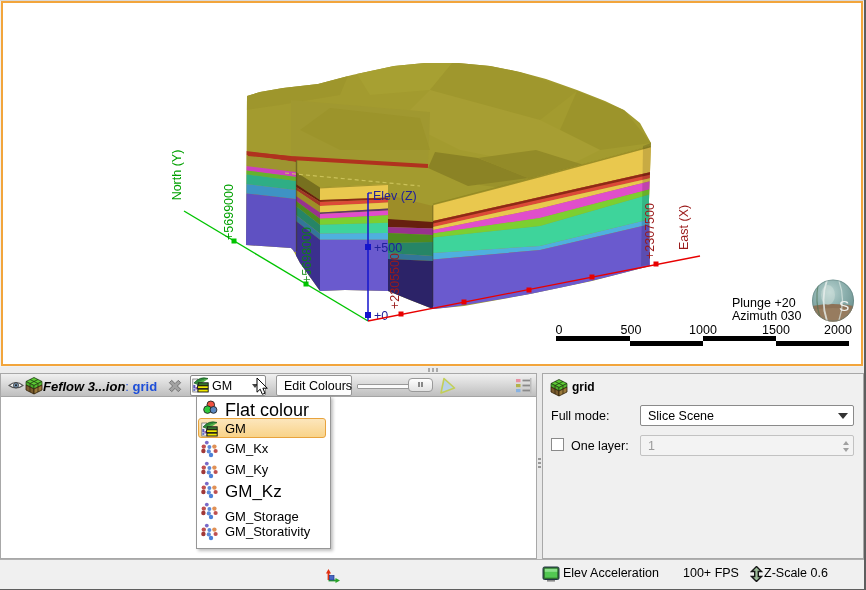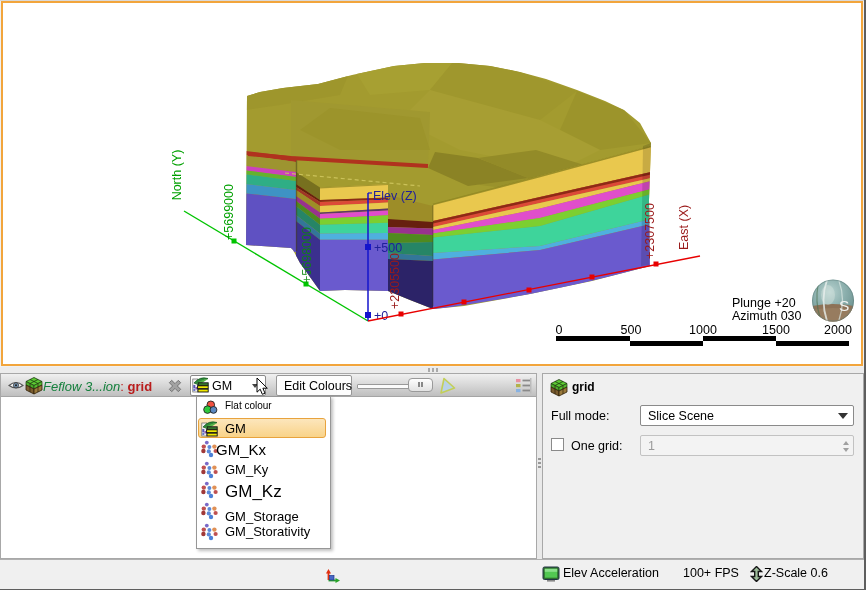--- a/index.html
+++ b/index.html
@@ -164,21 +164,21 @@
 <polygon points="9,0.5 17,4.5 9,8.5 1,4.5" fill="#5ecb34" stroke="#1c3a10" stroke-width="0.8"></polygon>
 <line x1="5" y1="2.5" x2="13" y2="6.5" stroke="#1c3a10" stroke-width="0.8"></line>
 <line x1="13" y1="2.5" x2="5" y2="6.5" stroke="#1c3a10" stroke-width="0.8"></line>
 <polygon points="1,4.5 9,8.5 9,12 1,8" fill="#4aad2a" stroke="#1c3a10" stroke-width="0.7"></polygon>
 <polygon points="17,4.5 9,8.5 9,12 17,8" fill="#54bd2e" stroke="#1c3a10" stroke-width="0.7"></polygon>
 <polygon points="1,8 9,12 9,17 1,13" fill="#7a5c2e" stroke="#2e2008" stroke-width="0.8"></polygon>
 <polygon points="17,8 9,12 9,17 17,13" fill="#9a7a3c" stroke="#2e2008" stroke-width="0.8"></polygon>
 <line x1="5" y1="6.5" x2="5" y2="15" stroke="#2e2008" stroke-width="0.7"></line>
 <line x1="13" y1="6.5" x2="13" y2="15" stroke="#2e2008" stroke-width="0.7"></line>
 </svg>
-<div class="abs" style="left:43px;top:379px;font-size:13px;white-space:nowrap"><span style="color:#15803d;font-style:italic;font-weight:normal">Feflow 3...ion</span><span style="color:#b91c1c">: <b>grid</b></span></div>
+<div class="abs" style="left:43px;top:379px;font-size:13px;white-space:nowrap"><span style="color:#000000;font-style:italic;font-weight:bold">Feflow 3...ion</span><span style="color:#1d4ed8">: <b>grid</b></span></div>
 <svg class="abs" style="left:167px;top:378px" width="16" height="16" viewBox="0 0 15 15">
 <path d="M2.2,4.4 L4.4,2.2 L7.5,5.3 L10.6,2.2 L12.8,4.4 L9.7,7.5 L12.8,10.6 L10.6,12.8 L7.5,9.7 L4.4,12.8 L2.2,10.6 L5.3,7.5 Z" fill="#a2a2a2" stroke="#707070" stroke-width="0.9"></path>
 </svg>
 <div class="abs" style="left:190px;top:375px;width:76px;height:21px;background:#fff;
  border:1px solid #8a8a8a;border-radius:2px;box-sizing:border-box"></div>
 <svg class="abs" style="left:192px;top:377px" width="17" height="16" viewBox="0 0 17 16">
 <rect x="0.8" y="2" width="5" height="13" fill="#f2f2f2" stroke="#666" stroke-width="0.7"></rect>
 <rect x="1.3" y="8" width="2" height="3" fill="#5656b8"></rect>
 <rect x="3.4" y="10" width="2" height="2.5" fill="#8a5ab0"></rect>
 <rect x="1.3" y="11.5" width="2" height="2.5" fill="#6a78c8"></rect>
@@ -231,21 +231,21 @@
 <line x1="13" y1="6.5" x2="13" y2="15" stroke="#2e2008" stroke-width="0.7"></line>
 </svg>
 <div class="abs t12b" style="left:572px;top:380px">grid</div>
 <div class="abs t12" style="left:551px;top:409px">Full mode:</div>
 <div class="abs" style="left:640px;top:405px;width:214px;height:21px;background:#fff;
  border:1px solid #8a8a8a;border-radius:2px;box-sizing:border-box"></div>
 <div class="abs t12" style="left:648px;top:409px">Slice Scene</div>
 <div class="abs" style="left:838px;top:413px;width:0;height:0;border-left:5px solid transparent;border-right:5px solid transparent;border-top:6px solid #333"></div>
 <div class="abs" style="left:551px;top:438px;width:13px;height:13px;background:#fff;
  border:1px solid #8a8a8a;box-sizing:border-box"></div>
-<div class="abs t12" style="left:571px;top:439px">One grid:</div>
+<div class="abs t12" style="left:571px;top:439px">One layer:</div>
 <div class="abs" style="left:640px;top:435px;width:214px;height:21px;background:#f3f3f3;
  border:1px solid #c2c2c2;border-radius:2px;box-sizing:border-box"></div>
 <div class="abs t12" style="left:648px;top:439px;color:#9a9a9a">1</div>
 <div class="abs" style="left:843px;top:441px;width:0;height:0;border-left:3.5px solid transparent;border-right:3.5px solid transparent;border-bottom:4px solid #a0a0a0"></div>
 <div class="abs" style="left:843px;top:448px;width:0;height:0;border-left:3.5px solid transparent;border-right:3.5px solid transparent;border-top:4px solid #a0a0a0"></div>
 
 <div class="abs" style="left:0;top:559px;width:864px;height:29px;background:#f0f0f0;
  border-top:1px solid #b0b0b0"></div>
 <svg class="abs" style="left:325px;top:569px" width="15" height="15" viewBox="0 0 15 15">
 <line x1="3.5" y1="3.5" x2="3.5" y2="11" stroke="#e03010" stroke-width="1.8"></line>
@@ -267,21 +267,21 @@
 </svg>
 <div class="abs t12" style="left:764px;top:566px">Z-Scale 0.6</div>
 
 <div class="abs" style="left:196px;top:396px;width:133px;height:151px;background:#fff;border:1px solid #979797;box-shadow:2px 2px 3px rgba(0,0,0,0.25);z-index:50"></div>
 <div class="abs" style="left:0;top:0;z-index:51">
     <svg class="abs" style="left:202px;top:400.0px" width="17" height="16" viewBox="0 0 17 16">
 <circle cx="8.8" cy="4.8" r="3.8" fill="#f05040" stroke="#222" stroke-width="0.9"></circle>
 <circle cx="5.5" cy="9.6" r="3.8" fill="#2ec83c" stroke="#222" stroke-width="0.9"></circle>
 <circle cx="11.5" cy="9.9" r="3.4" fill="#5b88c0" stroke="#222" stroke-width="0.9"></circle>
 </svg>
-    <div class="abs" style="left:225px;top:400px;font-size:10px;white-space:nowrap">Flat colour</div>
+    <div class="abs" style="left:225px;top:400px;font-size:18px;white-space:nowrap">Flat colour</div>
     <div class="abs" style="left:198px;top:418px;width:128px;height:20px;background:linear-gradient(#fce6bc,#f9d389);border:1px solid #e8a33d;border-radius:3px;box-sizing:border-box"></div>
     <svg class="abs" style="left:201px;top:420.6px" width="17" height="16" viewBox="0 0 17 16">
 <rect x="0.8" y="2" width="5" height="13" fill="#f2f2f2" stroke="#666" stroke-width="0.7"></rect>
 <rect x="1.3" y="8" width="2" height="3" fill="#5656b8"></rect>
 <rect x="3.4" y="10" width="2" height="2.5" fill="#8a5ab0"></rect>
 <rect x="1.3" y="11.5" width="2" height="2.5" fill="#6a78c8"></rect>
 <path d="M2,6 Q8,-1 16,1.5 Q10,2.5 6,7.5 Z" fill="#2e8b3a" stroke="#14501c" stroke-width="0.7"></path>
 <path d="M4,7 Q10,2 16,2 L10,6 Z" fill="#55b34a"></path>
 <rect x="6.2" y="5.8" width="10" height="2.6" fill="#3a7a30" stroke="#111" stroke-width="0.9"></rect>
 <rect x="5.6" y="8.8" width="10.6" height="2.8" fill="#f0e800" stroke="#111" stroke-width="0.9"></rect>
@@ -291,21 +291,21 @@
     <svg class="abs" style="left:201px;top:440.2px" width="17" height="18" viewBox="0 0 17 18">
       <circle cx="5.8" cy="2.6" r="1.9" fill="#7a6ac8"></circle>
       <circle cx="2.8" cy="6.6" r="2.2" fill="#c05050"></circle>
       <circle cx="8.4" cy="7.0" r="2.0" fill="#5b88d8"></circle>
       <circle cx="13.4" cy="6.6" r="2.2" fill="#e09055"></circle>
       <circle cx="2.4" cy="11.0" r="2.2" fill="#a03838"></circle>
       <circle cx="7.8" cy="11.4" r="2.1" fill="#5b88d8"></circle>
       <circle cx="14.6" cy="11.0" r="2.1" fill="#c05050"></circle>
       <circle cx="10.0" cy="15.0" r="2.2" fill="#4b80d8"></circle>
     </svg>
-    <div class="abs" style="left:216px;top:441px;font-size:15px;white-space:nowrap">GM_Kx</div>
+    <div class="abs" style="left:225px;top:441px;font-size:13px;white-space:nowrap">GM_Kx</div>
     <svg class="abs" style="left:201px;top:460.8px" width="17" height="18" viewBox="0 0 17 18">
       <circle cx="5.8" cy="2.6" r="1.9" fill="#7a6ac8"></circle>
       <circle cx="2.8" cy="6.6" r="2.2" fill="#c05050"></circle>
       <circle cx="8.4" cy="7.0" r="2.0" fill="#5b88d8"></circle>
       <circle cx="13.4" cy="6.6" r="2.2" fill="#e09055"></circle>
       <circle cx="2.4" cy="11.0" r="2.2" fill="#a03838"></circle>
       <circle cx="7.8" cy="11.4" r="2.1" fill="#5b88d8"></circle>
       <circle cx="14.6" cy="11.0" r="2.1" fill="#c05050"></circle>
       <circle cx="10.0" cy="15.0" r="2.2" fill="#4b80d8"></circle>
     </svg>

